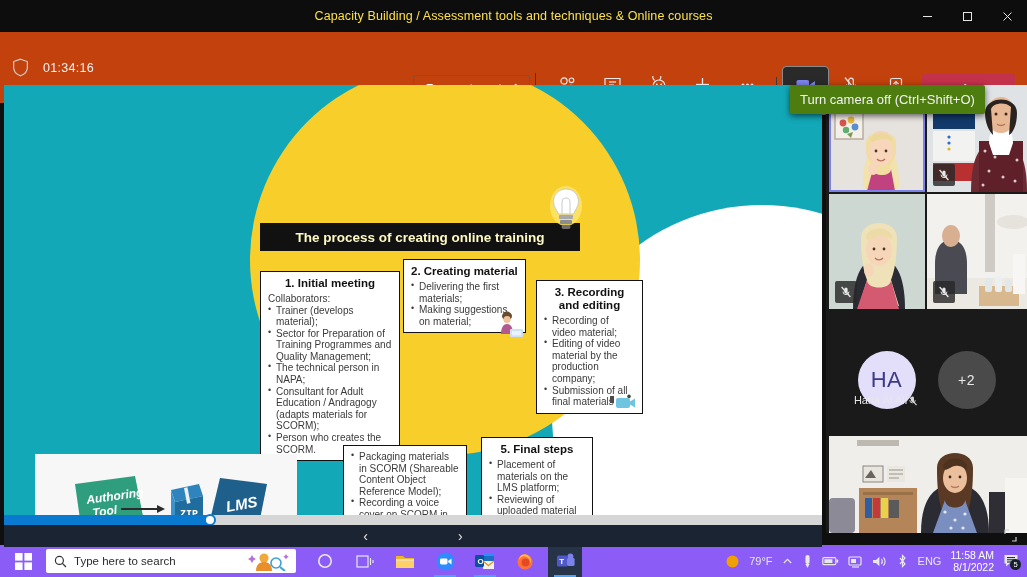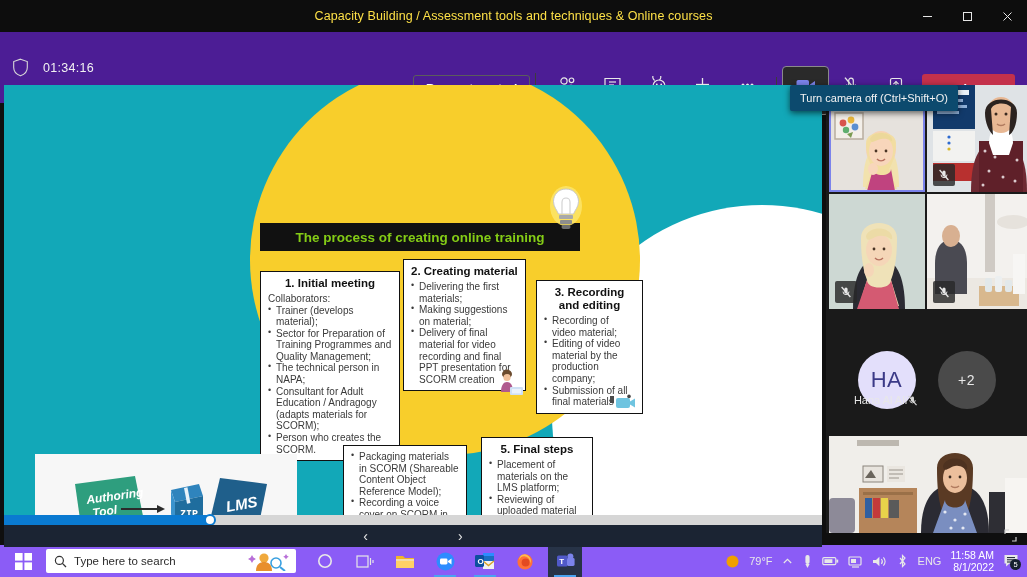--- a/index.html
+++ b/index.html
@@ -20,21 +20,21 @@
   .titlebar-title { font-size: 12.5px; color: #fde047; letter-spacing: .1px; }
   .win-controls { position: absolute; right: 0; top: 0; height: 32px; display: flex; }
   .win-btn {
     width: 40px; height: 32px; display: flex; align-items: center; justify-content: center;
     color: #e6e6e6; font-size: 12px;
   }
 
   
   .mtoolbar {
     position: absolute; left: 0; top: 32px; width: 1027px; height: 71px;
-    background: #4c1d95; color: #fff;
+    background: #c2410c; color: #fff;
     display: flex; align-items: center;
   }
   .shield { margin-left: 12px; display: flex; align-items: center; }
   .timer { margin-left: 14px; font-size: 12.5px; color: #f2f2f2; letter-spacing: .3px; }
   .req-control {
     position: absolute; left: 413px; top: 43px;
     border: 1px solid #5c5c5c; border-radius: 3px;
     background: transparent; color: #fff;
     font-size: 12px; font-weight: bold;
     padding: 6px 12px;
@@ -54,22 +54,22 @@
     position: absolute; right: 12px; top: 42px;
     background: #c4314b; color: #fff;
     border: none; border-radius: 3px;
     height: 30px; padding: 0 16px;
     display: flex; align-items: center; gap: 8px;
     font-size: 12.5px; font-weight: bold;
     font-family: "Liberation Sans", sans-serif;
   }
   .tooltip {
     position: absolute; left: 790px; top: 85px;
-    background: #0c4a6e; color: #f3f3f3;
-    font-size: 11px; padding: 7px 10px;
+    background: #4d7c0f; color: #f3f3f3;
+    font-size: 13px; padding: 7px 10px;
     border-radius: 2px; white-space: nowrap;
     box-shadow: 0 2px 6px rgba(0,0,0,.6);
     z-index: 40;
   }
 
   
   .stage {
     position: absolute; left: 4px; top: 85px; width: 818px; height: 448px;
     background: #12a8b8; overflow: hidden;
   }
@@ -82,21 +82,21 @@
     position: absolute; right: -150px; top: 120px;
     width: 420px; height: 420px; border-radius: 50%;
     background: #ffffff;
   }
   .white-bottom {
     position: absolute; left: 0; bottom: 0; width: 818px; height: 14px; background:#ffffff;
   }
 
   .banner {
     position: absolute; left: 256px; top: 138px; width: 320px; height: 28px;
-    background: #111; color: #84cc16;
+    background: #111; color: #fef9c3;
     display: flex; align-items: center; justify-content: center;
     font-size: 13.5px; font-weight: bold;
     z-index: 6;
   }
   .bulb { position: absolute; left: 545px; top: 100px; z-index: 7; }
 
   .card {
     position: absolute; background: #fff; border: 1.5px solid #111;
     padding: 5px 7px; z-index: 8; color: #3a3a3a; margin-left: 40px;
   }
@@ -356,21 +356,20 @@
             <path d="M25 9 L21 6 L19 11 L23 13 Z" fill="#e05a3c"></path>
           </svg>
       </div>
     </div>
 
     <div class="card" id="card2">
       <h3 class="left">2. Creating material</h3>
       <ul>
         <li>Delivering the first materials;</li>
         <li>Making suggestions on material;</li>
-        <li>Delivery of final material for video recording and final PPT presentation for SCORM creation</li>
       </ul>
       <div style="position:absolute;right:2px;bottom:-6px;">
         <svg width="26" height="28" viewBox="0 0 26 28">
             <ellipse cx="10" cy="6" rx="5" ry="4.4" fill="#6b4b2e"></ellipse>
             <circle cx="10" cy="9.5" r="3.6" fill="#f0c09a"></circle>
             <path d="M4 24 C4 17 6.8 14 10 14 C13.2 14 16 17 16 24 Z" fill="#b05a8e"></path>
             <rect x="13" y="19" width="13" height="8" rx="1" fill="#cfe0f5"></rect>
             <rect x="15" y="21" width="9" height="4.4" fill="#eaf2fb"></rect>
           </svg>
       </div>

